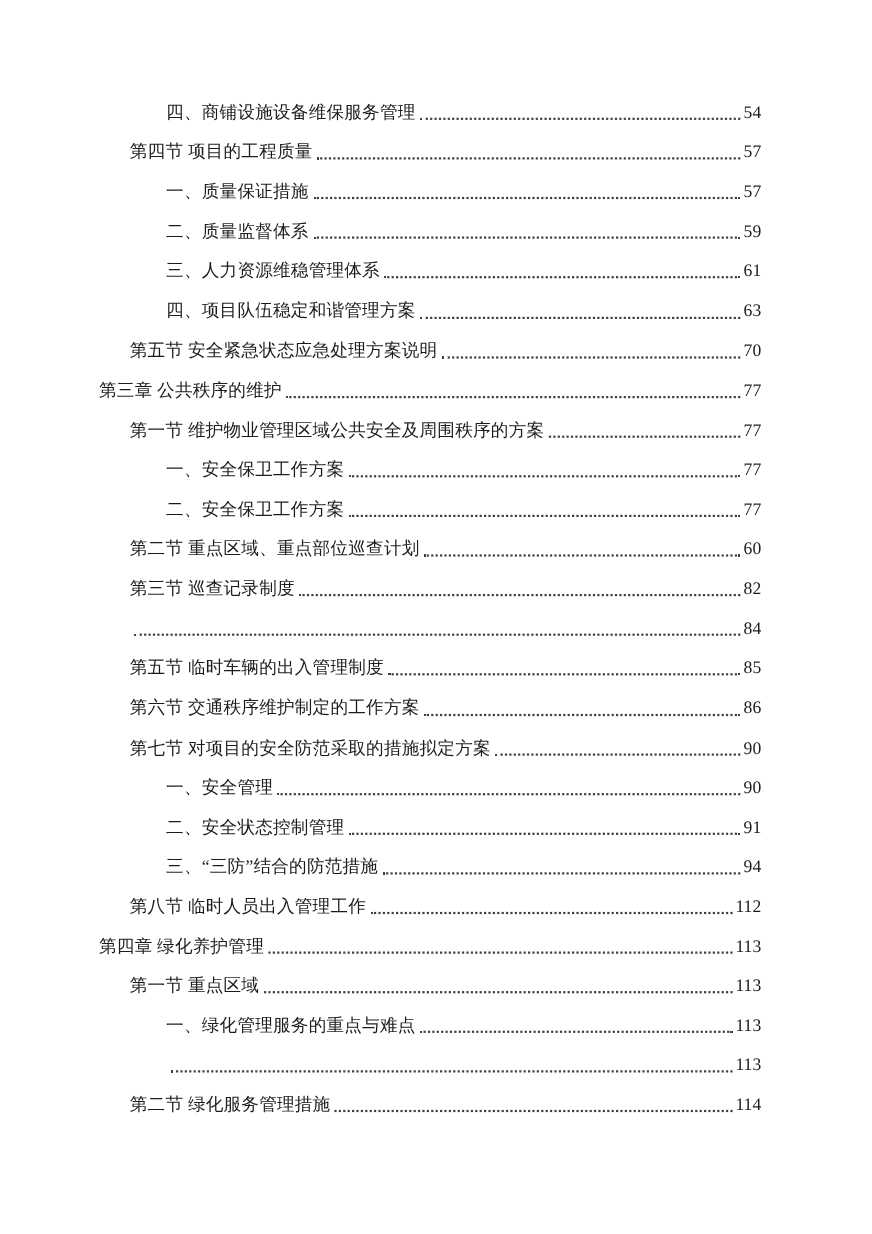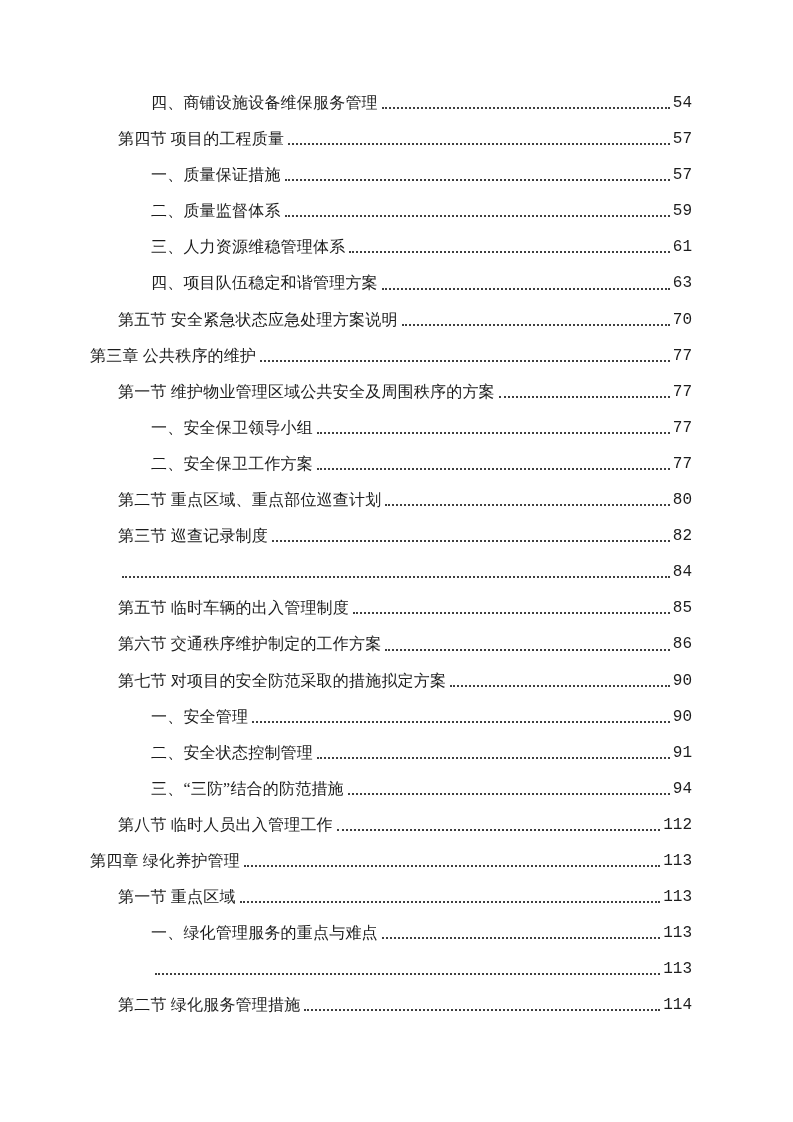--- a/index.html
+++ b/index.html
@@ -39,21 +39,21 @@
     letter-spacing: 0.2px;
   }
   .toc-leader {
     flex: 1 1 auto;
     min-width: 10px;
     border-bottom: 2px dotted #3f3f3f;
     margin: 0 3px 12px 4px;
     align-self: flex-end;
   }
   .toc-pagenum {
-    font-family: Liberation Mono, monospace;
+    font-family: Liberation Serif, serif;
     white-space: nowrap;
   }
 </style>
 </head>
 <body>
 
 <div class="page">
   <div class="toc" id="toc">
       <div class="toc-row level-3">
     <span class="toc-title">四、商铺设施设备维保服务管理</span>
@@ -94,33 +94,33 @@
     <span class="toc-title">第三章 公共秩序的维护</span>
     <span class="toc-leader"></span>
     <span class="toc-pagenum">77</span>
   </div>
       <div class="toc-row level-2">
     <span class="toc-title">第一节 维护物业管理区域公共安全及周围秩序的方案</span>
     <span class="toc-leader"></span>
     <span class="toc-pagenum">77</span>
   </div>
       <div class="toc-row level-3">
-    <span class="toc-title">一、安全保卫领导小组</span>
+    <span class="toc-title">一、安全保卫工作方案</span>
     <span class="toc-leader"></span>
     <span class="toc-pagenum">77</span>
   </div>
       <div class="toc-row level-3">
     <span class="toc-title">二、安全保卫工作方案</span>
     <span class="toc-leader"></span>
     <span class="toc-pagenum">77</span>
   </div>
       <div class="toc-row level-2">
     <span class="toc-title">第二节 重点区域、重点部位巡查计划</span>
     <span class="toc-leader"></span>
-    <span class="toc-pagenum">80</span>
+    <span class="toc-pagenum">60</span>
   </div>
       <div class="toc-row level-2">
     <span class="toc-title">第三节 巡查记录制度</span>
     <span class="toc-leader"></span>
     <span class="toc-pagenum">82</span>
   </div>
       <div class="toc-row level-2">
     <span class="toc-leader"></span>
     <span class="toc-pagenum">84</span>
   </div>

